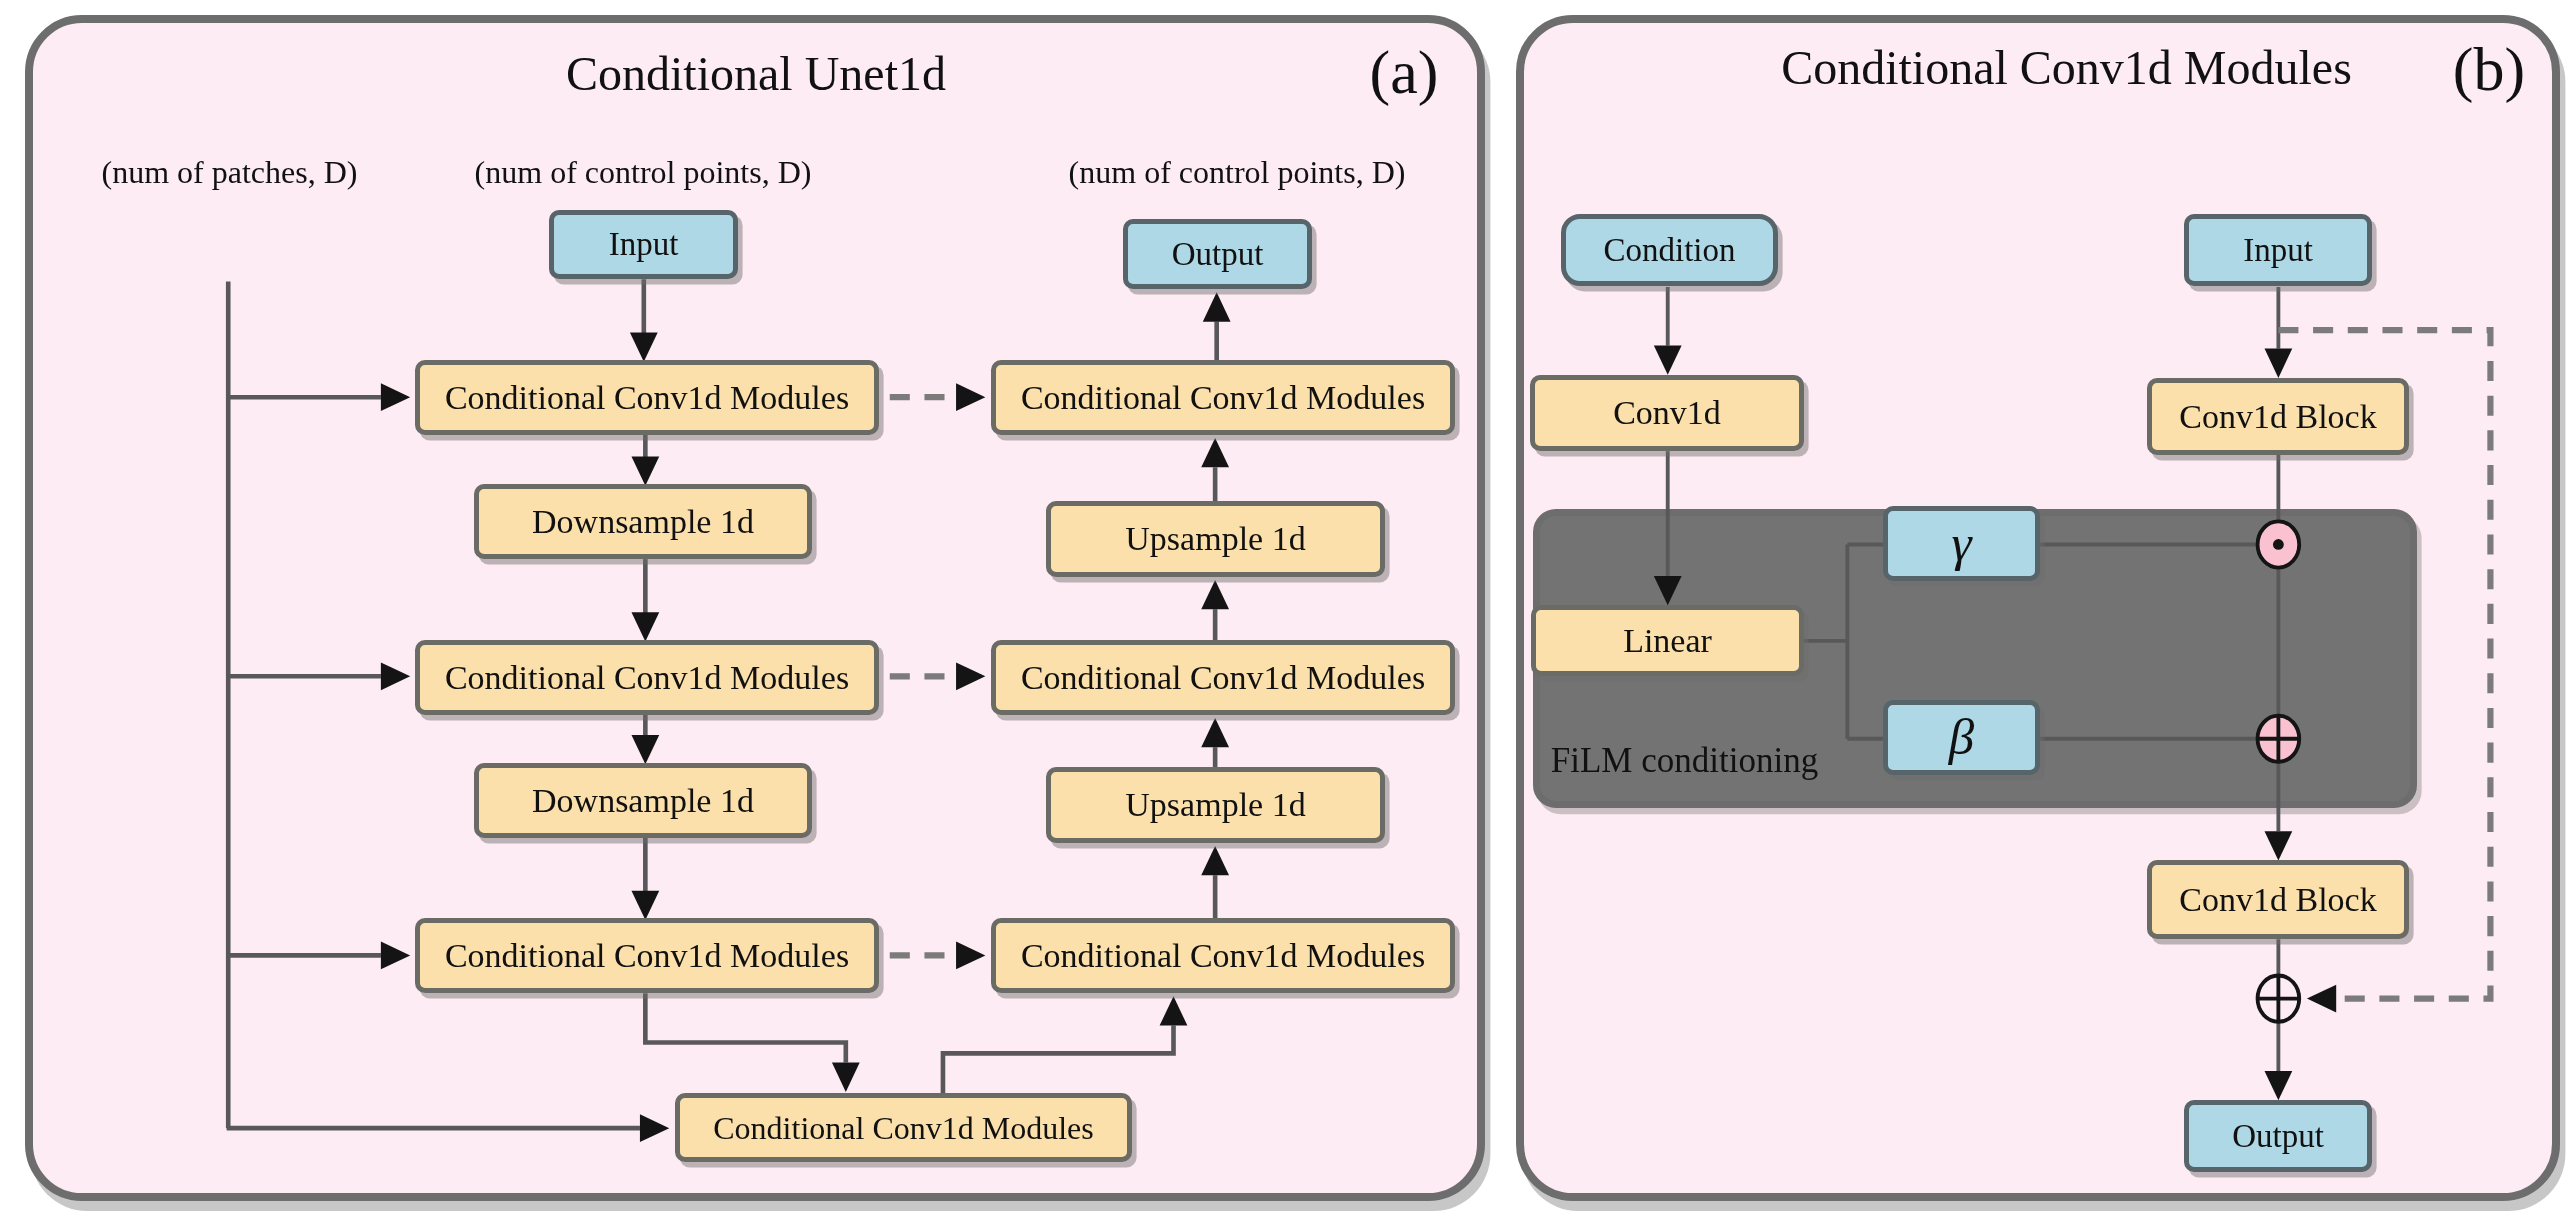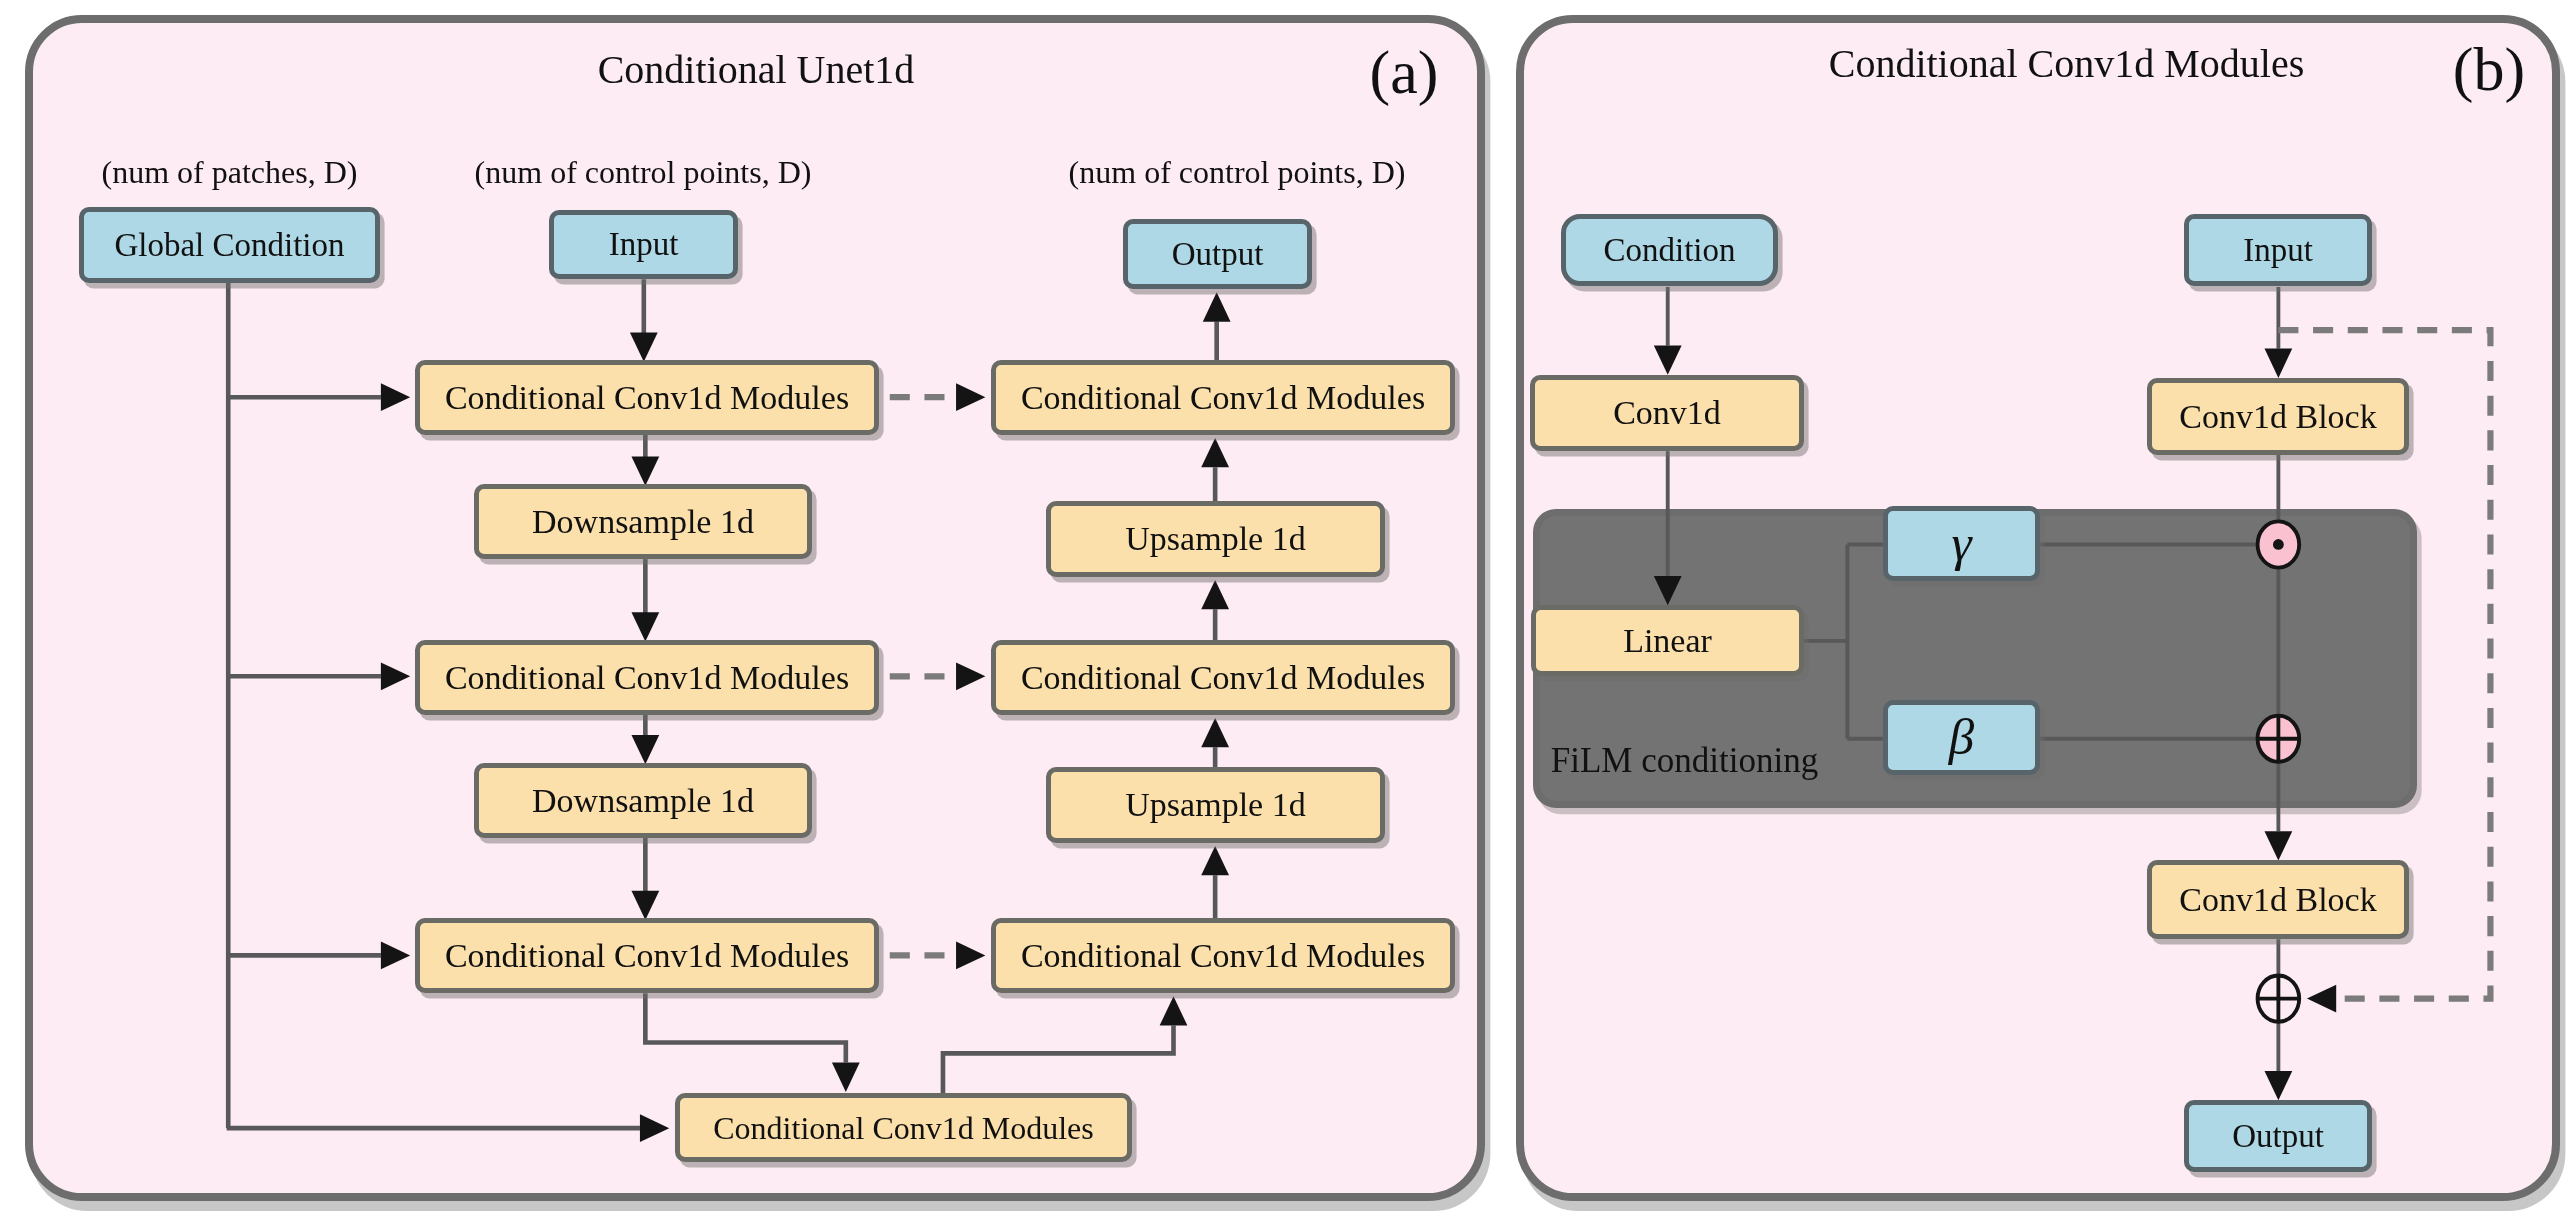--- a/index.html
+++ b/index.html
@@ -43,21 +43,21 @@
     border-radius:23px;
     box-sizing:border-box;
     z-index:1;
     box-shadow:4.6px 6.2px 0 rgba(109,109,109,0.35);
   }
   .film-label{
     position:absolute;left:10.8px;bottom:20px;
     font-size:35px;white-space:nowrap;
   }
   .txt{position:absolute;z-index:3;text-align:center;white-space:nowrap;}
-  .title{font-size:40px;}
+  .title{font-size:48px;}
   .tag{font-size:62px;}
   .dimlbl{font-size:32px;}
   .greek{font-style:italic;font-size:51px;}
 </style>
 </head>
 <body>
 
 <div class="stage">
 
   <div class="panel" style="left:25px;top:15.4px;width:1460px;height:1186px;"></div>
@@ -154,21 +154,20 @@
     </g>
   </svg>
 
   <div class="txt title" style="left:432px;top:46px;width:648px;">Conditional Unet1d</div>
   <div class="txt tag" style="left:1354px;top:37px;width:100px;">(a)</div>
 
   <div class="txt dimlbl" style="left:60px;top:154px;width:339px;">(num of patches, D)</div>
   <div class="txt dimlbl" style="left:427px;top:154px;width:432px;">(num of control points, D)</div>
   <div class="txt dimlbl" style="left:1021px;top:154px;width:432px;">(num of control points, D)</div>
 
-  <div class="node blue" style="left:79px;top:207px;width:301px;height:76px;font-size:33px;">Global Condition</div>
   <div class="node blue" style="left:549px;top:210px;width:189px;height:69px;font-size:33px;">Input</div>
   <div class="node blue" style="left:1123px;top:219px;width:189px;height:70px;font-size:33px;">Output</div>
 
   <div class="node orange" style="left:415px;top:360px;width:464px;height:75px;">Conditional Conv1d Modules</div>
   <div class="node orange" style="left:474px;top:484px;width:338px;height:75px;">Downsample 1d</div>
   <div class="node orange" style="left:415px;top:640px;width:464px;height:75px;">Conditional Conv1d Modules</div>
   <div class="node orange" style="left:474px;top:763px;width:338px;height:75px;">Downsample 1d</div>
   <div class="node orange" style="left:415px;top:918px;width:464px;height:75px;">Conditional Conv1d Modules</div>
   <div class="node orange" style="left:675px;top:1093px;width:457px;height:69px;font-size:32px;">Conditional Conv1d Modules</div>
 

